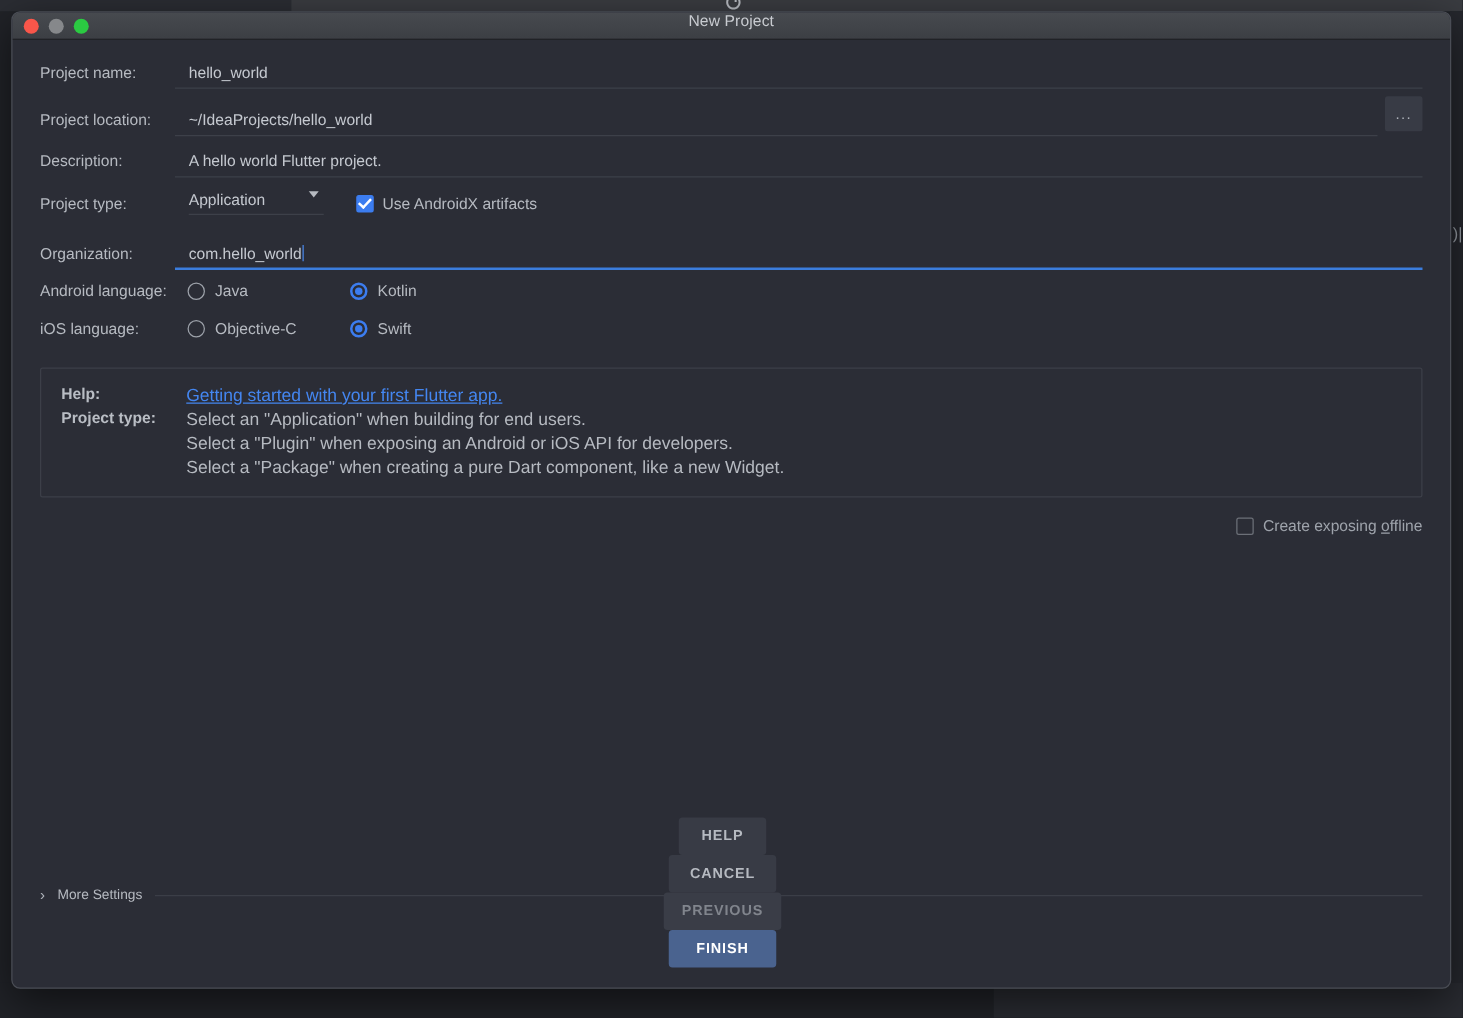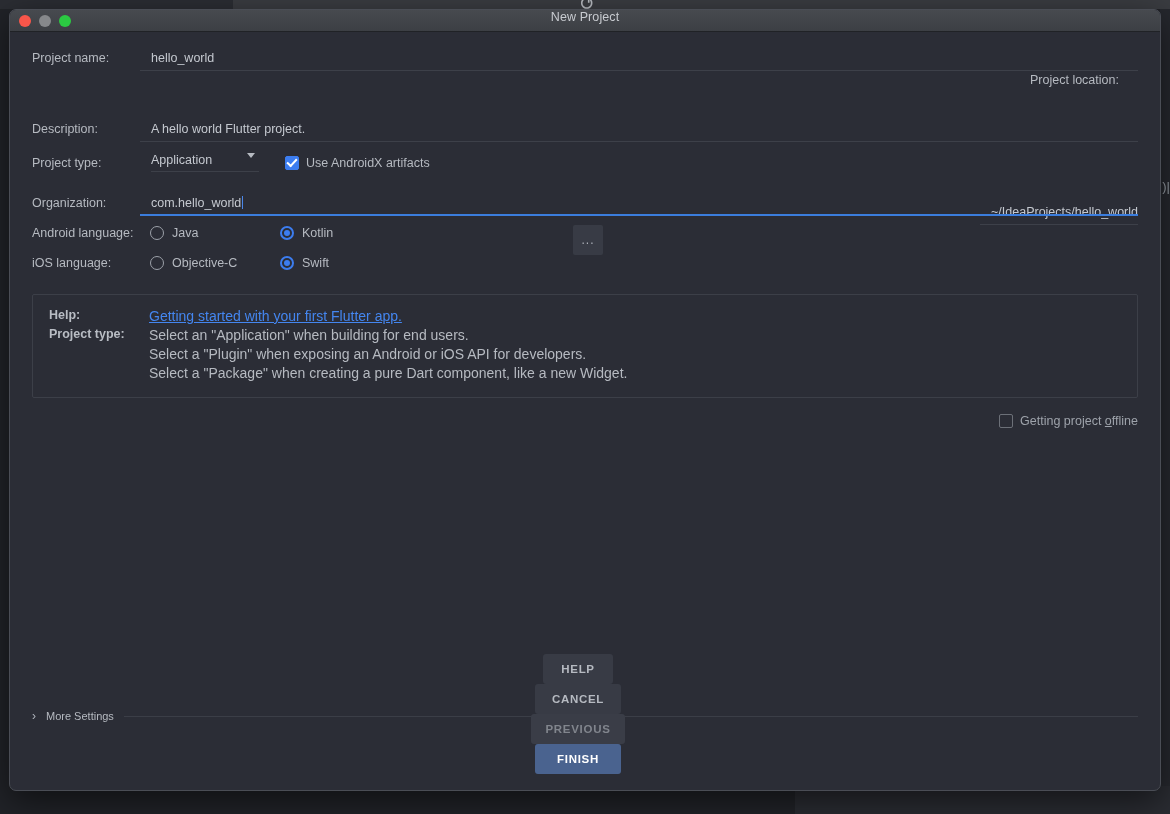--- a/index.html
+++ b/index.html
@@ -84,21 +84,20 @@
 
   
   .field-row { height: 31px; display: flex; align-items: flex-end; padding-bottom: 2px; }
   .field-row .lbl { padding-bottom: 6px; }
   .tf {
     flex: 1; position: relative;
     border-bottom: 1px solid #3d4049;
     padding: 0 0 5px 11px;
     font-size: 12.5px; color: #c5c9d0;
     background: transparent;
-    margin-top: 24px;
   }
   .tf.focused { border-bottom: 2px solid #3b7ddd; padding-bottom: 4px; }
   .caret {
     display: inline-block; width: 1px; height: 13px;
     background: #4a86e8; vertical-align: -2px; margin-left: 1px;
   }
   .browse-btn {
     width: 30px; height: 28px; margin-left: 6px; flex: 0 0 30px;
     background: #383b45; border-radius: 2px;
     display: flex; align-items: center; justify-content: center;
@@ -225,21 +224,21 @@
     <span id="title-text">New Project</span>
   </div>
 
   <div id="body">
 
     <div class="field-row" style="margin-top:10px;">
       <span class="lbl">Project name:</span>
       <span class="tf">hello_world</span>
     </div>
 
-    <div class="field-row" style="height:38px;flex-direction:column;">
+    <div class="field-row" style="height:38px;">
       <span class="lbl">Project location:</span>
       <span class="tf">~/IdeaProjects/hello_world</span>
       <span class="browse-btn">...</span>
     </div>
 
     <div class="field-row" style="height:33px;">
       <span class="lbl">Description:</span>
       <span class="tf">A hello world Flutter project.</span>
     </div>
 
@@ -299,21 +298,21 @@
       </div>
       <div class="help-line">
         <span class="help-key"></span>
         <span class="help-val">Select a "Package" when creating a pure Dart component, like a new Widget.</span>
       </div>
     </div>
 
     <div id="offline-row">
       <span class="cbwrap">
         <span class="cb"></span>
-        <span><span>Getting project </span><u>o</u><span>ffline</span></span>
+        <span><span>Create exposing </span><u>o</u><span>ffline</span></span>
       </span>
     </div>
 
     <div id="more-settings">
       <span class="chev">›</span>
       <span id="more-label">More Settings</span>
       <span class="hr"></span>
     </div>
 
     <div id="footer">

